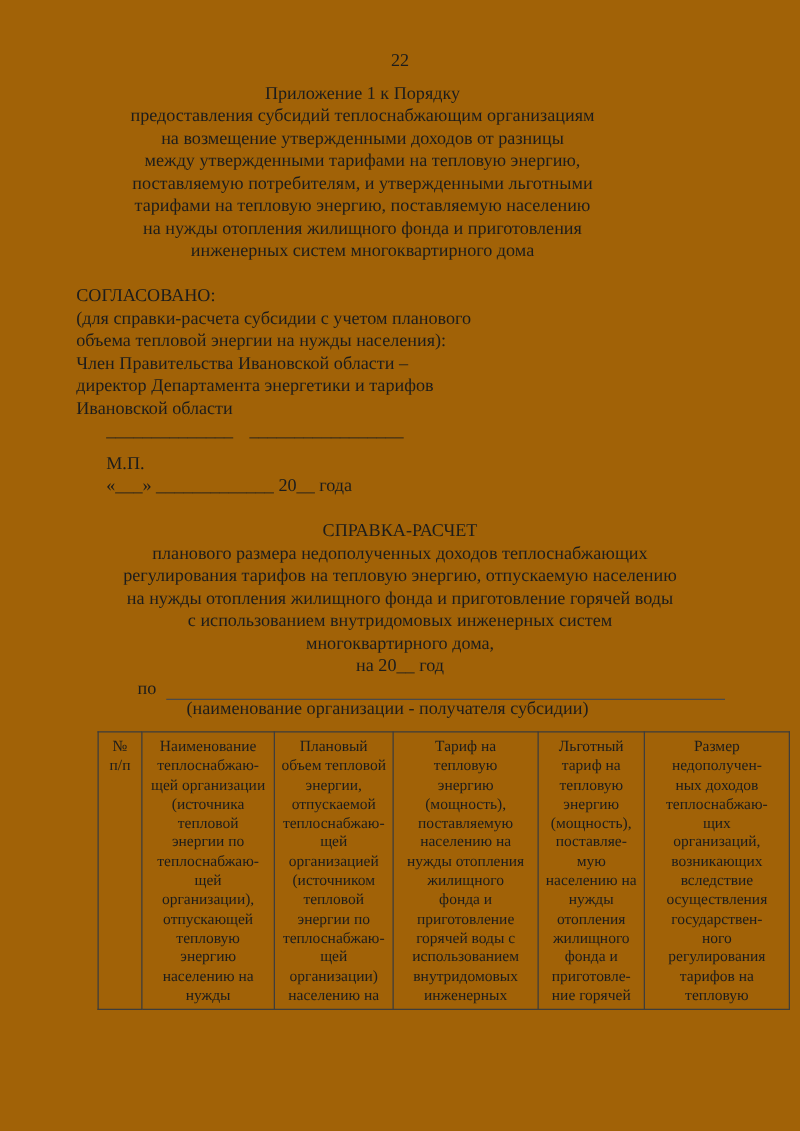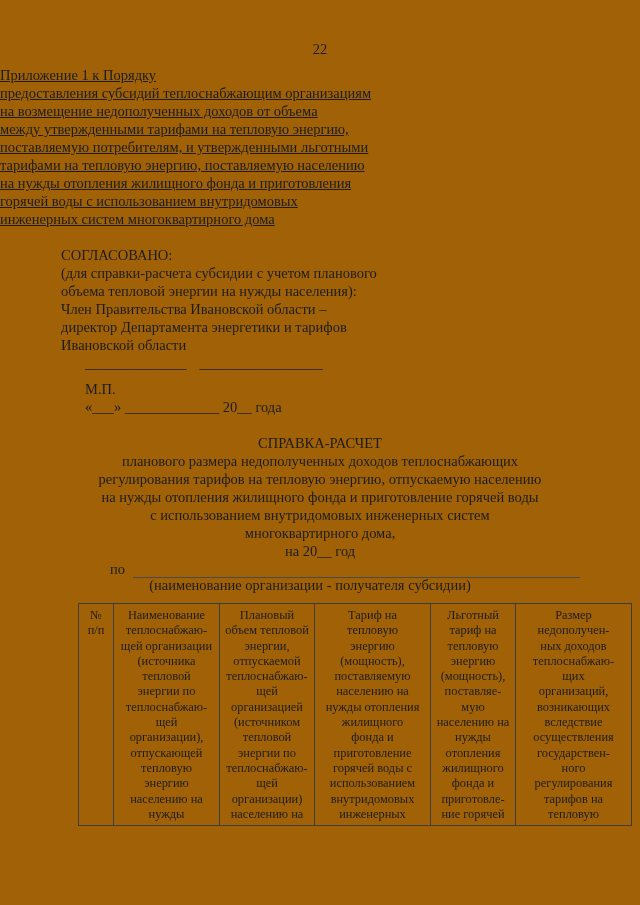--- a/index.html
+++ b/index.html
@@ -13,22 +13,21 @@
     font-size: 14.5px;
     line-height: 18px;
     overflow: hidden;
   }
   .page-number {
     padding-top: 40px;
     text-align: center;
   }
   .appendix {
     margin: 8px 60px 0 0;
-    text-align: left;
-    text-decoration: underline;
+    text-align: center;
   }
   .appendix div { white-space: nowrap; }
   .agreed {
     margin: 18px 0 0 61px;
   }
   .agreed div { white-space: nowrap; }
   .sig-line {
     margin-left: 85px;
     letter-spacing: 0;
   }
@@ -89,26 +88,25 @@
 </head>
 <body>
 
 <div class="page">
 
   <div class="page-number">22</div>
 
   <div class="appendix">
     <div>Приложение 1 к Порядку</div>
     <div>предоставления субсидий теплоснабжающим организациям</div>
-    <div>на возмещение недополученных доходов от объема</div>
+    <div>на возмещение утвержденными доходов от разницы</div>
     <div>между утвержденными тарифами на тепловую энергию,</div>
     <div>поставляемую потребителям, и утвержденными льготными</div>
     <div>тарифами на тепловую энергию, поставляемую населению</div>
     <div>на нужды отопления жилищного фонда и приготовления</div>
-    <div>горячей воды с использованием внутридомовых</div>
     <div>инженерных систем многоквартирного дома</div>
   </div>
 
   <div class="agreed">
     <div>СОГЛАСОВАНО:</div>
     <div>(для справки-расчета субсидии с учетом планового</div>
     <div>объема тепловой энергии на нужды населения):</div>
     <div>Член Правительства Ивановской области –</div>
     <div>директор Департамента энергетики и тарифов</div>
     <div>Ивановской области</div>

